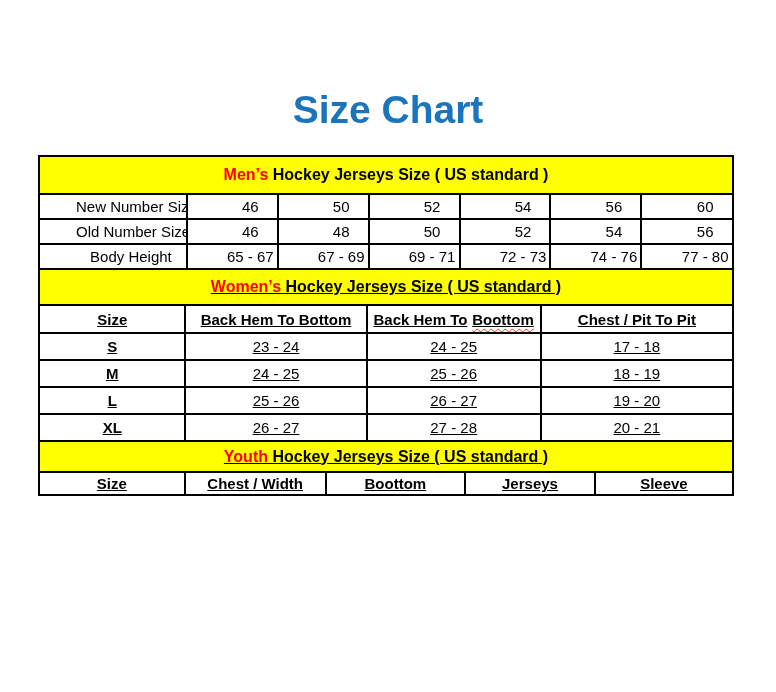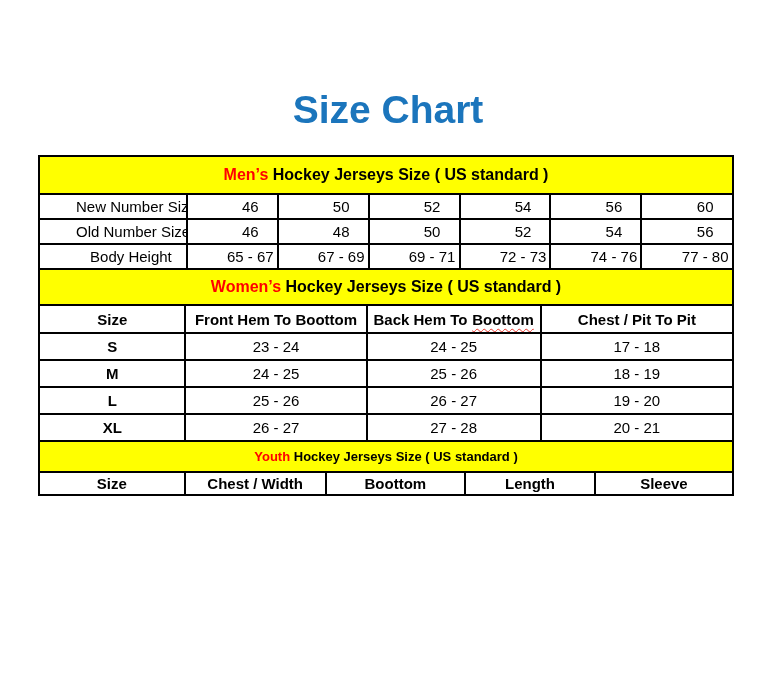--- a/index.html
+++ b/index.html
@@ -19,21 +19,21 @@
     color: #1B75BC;
     letter-spacing: 0px;
   }
   .chart-wrap { margin-top: 23px; }
   table {
     border-collapse: collapse;
     table-layout: fixed;
     width: 696px;
     margin-left: 38px;
   }
-  table + table { margin-top: -2px; }
+  table + table { margin-top: -2px; text-decoration: underline; }
   td, th {
     border: 2px solid #000;
     text-align: center;
     vertical-align: middle;
     padding: 0;
     font-size: 15px;
     overflow: hidden;
     white-space: nowrap;
   }
   .banner {
@@ -44,21 +44,21 @@
   }
   .red { color: #FF0000; font-weight: 700; }
   .cols th { font-weight: 700; }
   .lbl { font-weight: 400; }
   .lbl-bold { font-weight: 700; }
   .mens .cols th { height: 24px; }
   .mens tbody td { height: 23px; padding-left: 36px; }
   .womens .banner { height: 34px; }
   .womens .cols th { height: 26px; }
   .womens tbody td { height: 25px; }
-  .youth .banner { height: 29px; font-size: 13px; }
+  .youth .banner { height: 29px; font-size: 16px; }
   .youth .cols th { height: 21px; }
   .youth tbody td { height: 26px; }
   .sq {
     margin-left: 0.32em;
     text-decoration: underline;
     text-decoration-style: wavy;
     text-decoration-color: #E8372C;
     text-decoration-thickness: 1px;
     text-underline-offset: 3px;
   }
@@ -122,21 +122,21 @@
         <col style="width:26.1%">
         <col style="width:25.1%">
         <col style="width:27.7%">
     </colgroup>
     <thead>
       <tr>
         <td class="banner" colspan="4"><span class="red">Women’s</span><span> Hockey Jerseys Size ( US standard )</span></td>
       </tr>
       <tr class="cols">
         <th>Size</th>
-        <th>Front Hem To Boottom</th>
+        <th>Back Hem To Bottom</th>
         <th><span>Back Hem To</span><span class="sq">Boottom</span></th>
         <th>Chest / Pit To Pit</th>
       </tr>
     </thead>
     <tbody>
       <tr>
         <td class="lbl-bold">S</td>
         <td>23 - 24</td>
         <td>24 - 25</td>
         <td>17 - 18</td>
@@ -171,21 +171,21 @@
         <col style="width:19.9%">
     </colgroup>
     <thead>
       <tr>
         <td class="banner" colspan="5"><span class="red">Youth</span><span> Hockey Jerseys Size ( US standard )</span></td>
       </tr>
       <tr class="cols">
         <th>Size</th>
         <th>Chest / Width</th>
         <th>Boottom</th>
-        <th>Length</th>
+        <th>Jerseys</th>
         <th>Sleeve</th>
       </tr>
     </thead>
     <tbody>
     </tbody>
   </table>
 
 </div>
 
 </body></html>

